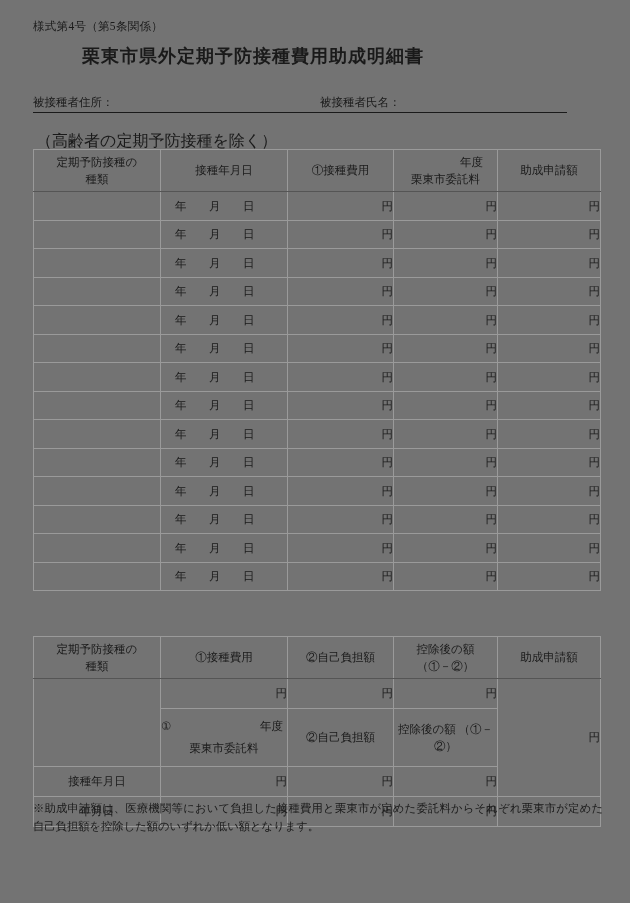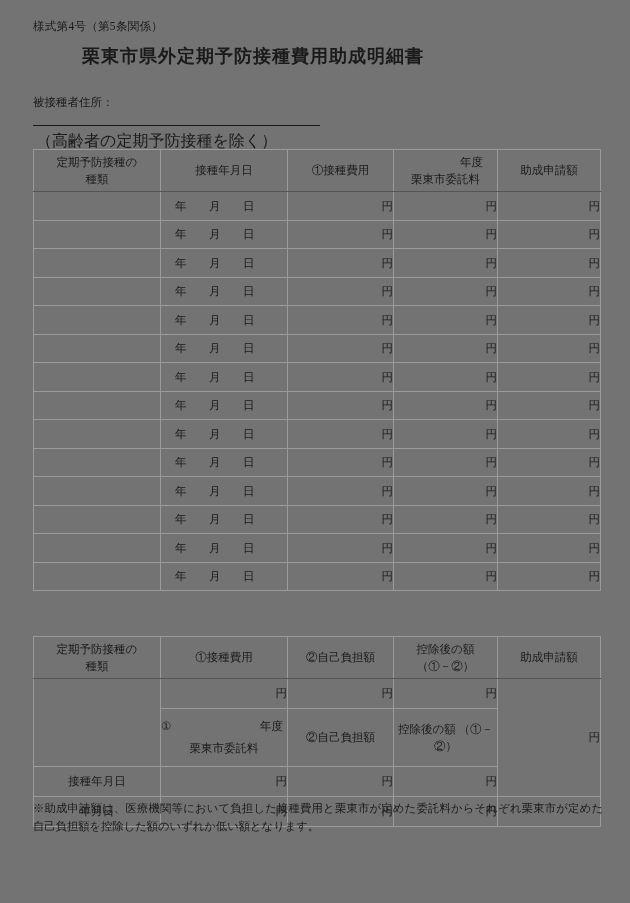--- a/index.html
+++ b/index.html
@@ -40,21 +40,21 @@
   .person-row {
     position: absolute;
     left: 33px;
     top: 95px;
     width: 534px;
     display: flex;
     font-size: 11.5px;
   }
   .person-field {
     border-bottom: 1px solid #1a1a1a;
-    padding-bottom: 15px;
+    padding-bottom: 2px;
     white-space: nowrap;
     box-sizing: border-box;
   }
   .person-field.addr { width: 287px; }
   .person-field.name { width: 247px; }
 
   .section-caption {
     position: absolute;
     left: 36px;
     font-size: 16px;
@@ -149,20 +149,21 @@
 <body>
 
 <div id="page">
 
   <div class="form-code">様式第4号（第5条関係）</div>
 
   <div class="doc-title">栗東市県外定期予防接種費用助成明細書</div>
 
   <div class="person-row">
     <div class="person-field addr">被接種者住所：</div>
+    <div class="person-field name">被接種者氏名：</div>
   </div>
 
   <div class="section-caption" id="cap-1">（高齢者の定期予防接種を除く）</div>
 
   <table class="grid" id="table-general">
     <colgroup>
       <col style="width:127px">
       <col style="width:127px">
       <col style="width:106px">
       <col style="width:104px">

